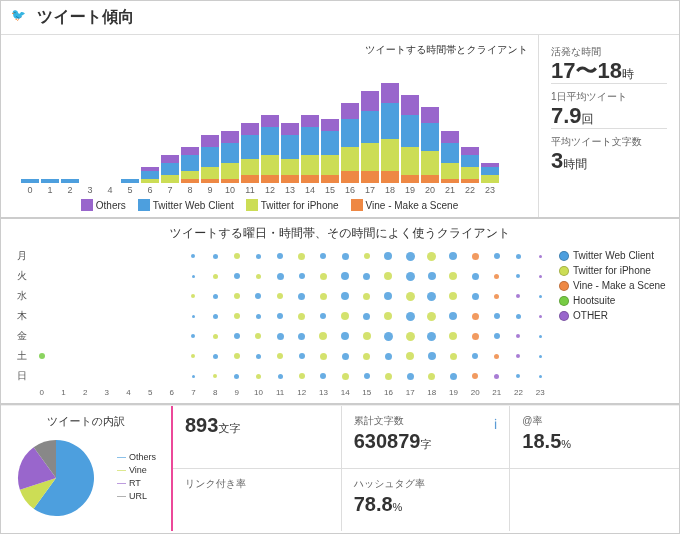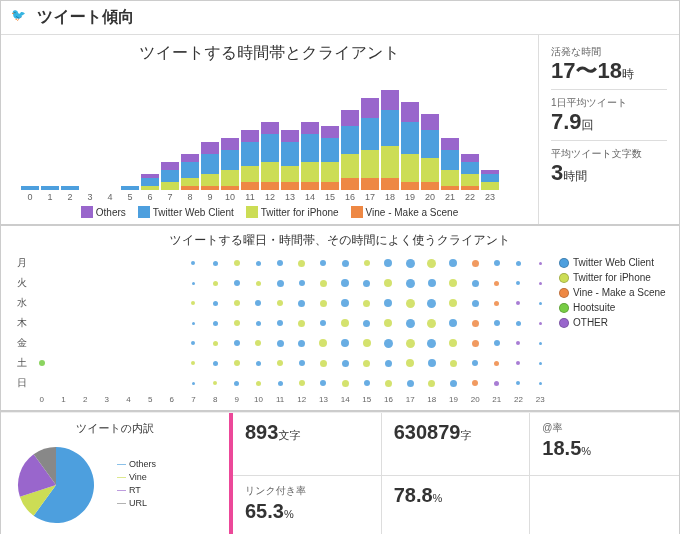--- a/index.html
+++ b/index.html
@@ -39,22 +39,22 @@
     .top-section {
       display: flex;
       border-bottom: 2px solid #ccc;
     }
     .chart-area {
       flex: 1;
       padding: 8px 10px 6px 10px;
       border-right: 1px solid #ddd;
     }
     .chart-title {
-      text-align: center;
-      font-size: 16px;
+      text-align: right;
+      font-size: 10px;
       margin-bottom: 6px;
       color: #333;
     }
     .bar-chart-container {
       position: relative;
       height: 120px;
       display: flex;
       align-items: flex-end;
       padding-left: 10px;
     }
@@ -103,21 +103,20 @@
 
     .stats-panel {
       width: 140px;
       padding: 10px 12px;
       display: flex;
       flex-direction: column;
       gap: 6px;
     }
     .stat-block {
       border-bottom: 1px solid #ddd;
-      padding-bottom: 6px;
     }
     .stat-block:last-child {
       border-bottom: none;
     }
     .stat-label {
       font-size: 10px;
       color: #666;
     }
     .stat-value {
       font-size: 22px;
@@ -199,23 +198,23 @@
       border-radius: 50%;
       border: 1px solid rgba(0,0,0,0.2);
     }
 
     
     .bottom-section {
       display: flex;
       border-top: 1px solid #eee;
     }
     .pie-area {
-      width: 232px;
+      width: 172px;
       padding: 8px 10px;
-      border-right: 4px solid #ec4899;
+      border-right: 2px solid #ec4899;
     }
     .pie-title {
       text-align: center;
       font-size: 11px;
       margin-bottom: 4px;
     }
 
     .stats-grid {
       flex: 1;
       display: grid;
@@ -957,29 +956,30 @@
               <span>URL</span>
             </div>
           </div>
       </div>
     </div>
     <div class="stats-grid" id="stats-grid">
     <div class="stat-cell">
           <div class="stat-cell-value">893<span class="stat-cell-unit">文字</span></div>
         </div>
         <div class="stat-cell">
+          <div class="stat-cell-label">累計文字数<span class="info-icon">ℹ</span></div>
           <div class="stat-cell-value">630879<span class="stat-cell-unit">字</span></div>
         </div>
         <div class="stat-cell">
           <div class="stat-cell-label">@率</div>
           <div class="stat-cell-value">18.5<span class="stat-cell-unit">%</span></div>
         </div>
         <div class="stat-cell">
           <div class="stat-cell-label">リンク付き率</div>
-          <div class="stat-cell-value">65.3<span class="stat-cell-unit">%</span></div>
         </div>
         <div class="stat-cell">
+          <div class="stat-cell-label">ハッシュタグ率</div>
           <div class="stat-cell-value">78.8<span class="stat-cell-unit">%</span></div>
         </div>
       </div>
   </div>
 
 </div>
 
 </body></html>

